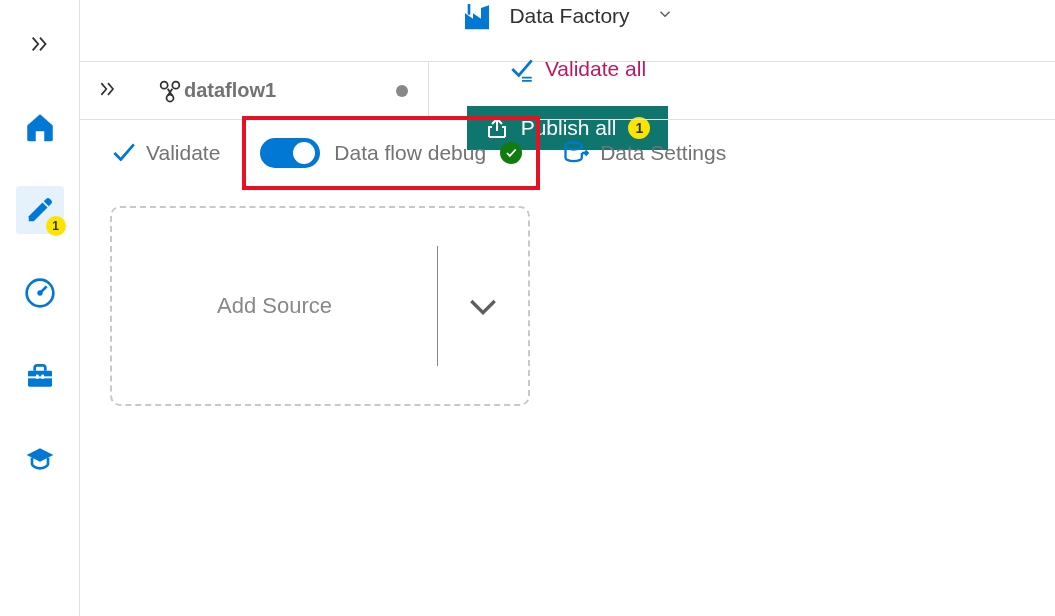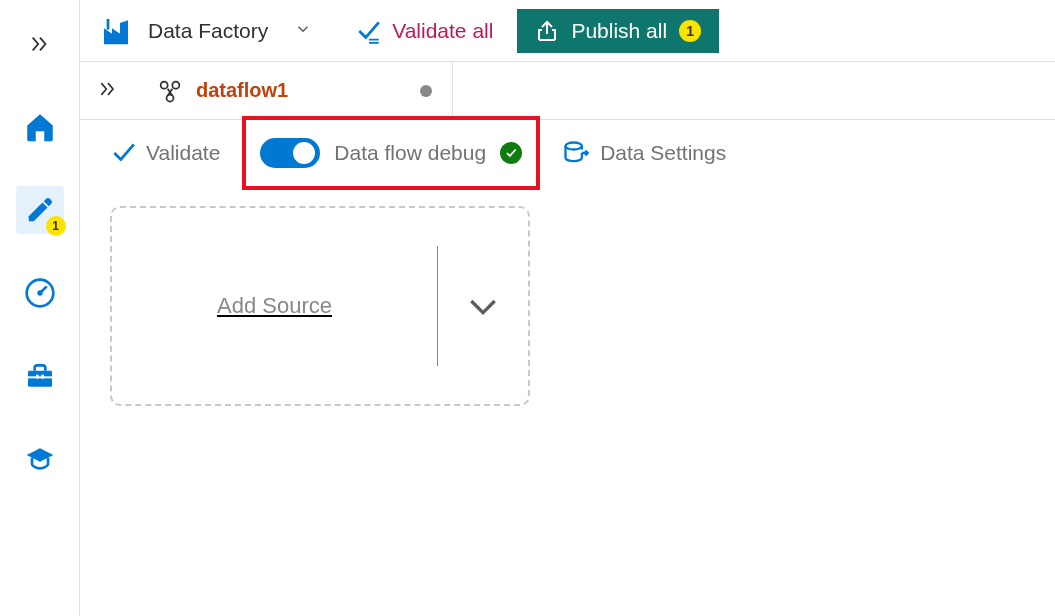--- a/index.html
+++ b/index.html
@@ -7,40 +7,40 @@
     
     .app { display: flex; height: 616px; }
     
     .rail { width: 80px; background: #fff; display: flex; flex-direction: column; align-items: center; padding-top: 20px; gap: 35px; border-right: 1px solid #e0e0e0; }
     .rail-item { width: 48px; height: 48px; display: flex; align-items: center; justify-content: center; position: relative; cursor: pointer; }
     .rail-item.active { background: #e5f1fb; border-radius: 4px; }
     .rail-badge { position: absolute; bottom: -2px; right: -2px; background: #fde300; color: #323130; font-size: 12px; width: 20px; height: 20px; border-radius: 10px; display: flex; align-items: center; justify-content: center; font-weight: 600; }
     
     .main { flex: 1; display: flex; flex-direction: column; }
     
-    .topbar { height: 62px; display: flex; align-items: center; padding: 0 20px; gap: 24px; border-bottom: 1px solid #e0e0e0; }
+    .topbar { height: 62px; display: flex; align-items: center; padding: 0 20px; gap: 24px; border-bottom: 1px solid #e0e0e0; flex-direction: column; }
     .brand { display: flex; align-items: center; gap: 16px; font-size: 21px; color: #323130; }
     .brand-dd { margin-left: 10px; color: #605e5c; cursor: pointer; }
     .validate-all { display: flex; align-items: center; gap: 10px; font-size: 21px; color: #be185d; cursor: pointer; margin-left: 20px; justify-content: flex-end; }
     .publish-btn { background: #0f766e; color: #fff; display: flex; align-items: center; gap: 12px; padding: 10px 18px; font-size: 21px; cursor: pointer; border: none; }
     .publish-badge { background: #fde300; color: #323130; width: 22px; height: 22px; border-radius: 11px; display: flex; align-items: center; justify-content: center; font-size: 14px; font-weight: 600; }
     
     .tabs-row { height: 58px; display: flex; align-items: center; border-bottom: 1px solid #e0e0e0; }
     .collapse-toggle { padding: 0 18px; cursor: pointer; }
-    .tab { display: flex; align-items: center; gap: 12px; padding: 0 20px; height: 100%; border-right: 1px solid #e0e0e0; font-size: 20px; font-weight: 600; color: #c2410c; }
+    .tab { display: flex; align-items: center; padding: 0 20px; height: 100%; border-right: 1px solid #e0e0e0; font-size: 20px; font-weight: 600; color: #737373; }
     .tab-dirty { width: 12px; height: 12px; background: #8a8886; border-radius: 50%; margin-left: 120px; }
     
     .toolbar { height: 66px; display: flex; align-items: center; padding: 0 30px; gap: 22px; }
     .tool-item { display: flex; align-items: center; gap: 10px; font-size: 21px; color: #737373; cursor: pointer; }
     .highlight-box { border: 4px solid #e81123; padding: 18px 14px; display: flex; align-items: center; gap: 14px; }
     .toggle { width: 60px; height: 30px; background: #0078d4; border-radius: 15px; position: relative; cursor: pointer; }
     .toggle-knob { width: 22px; height: 22px; background: #fff; border-radius: 50%; position: absolute; top: 4px; right: 5px; }
     .check-badge { width: 22px; height: 22px; background: #107c10; border-radius: 50%; display: flex; align-items: center; justify-content: center; }
     
-    .canvas { padding: 20px 30px; text-decoration: underline; }
+    .canvas { padding: 20px 30px; }
     .add-source { width: 420px; height: 200px; border: 2px dashed #c8c8c8; border-radius: 10px; display: flex; align-items: center; cursor: pointer; }
     .add-source-text { flex: 1; text-align: center; font-size: 22px; color: #8a8886; }
     .add-source-divider { width: 1px; height: 120px; background: #8a8886; }
     .add-source-chevron { width: 90px; display: flex; align-items: center; justify-content: center; }
   </style>
 </head>
 <body>
 
 <div class="app">
 

